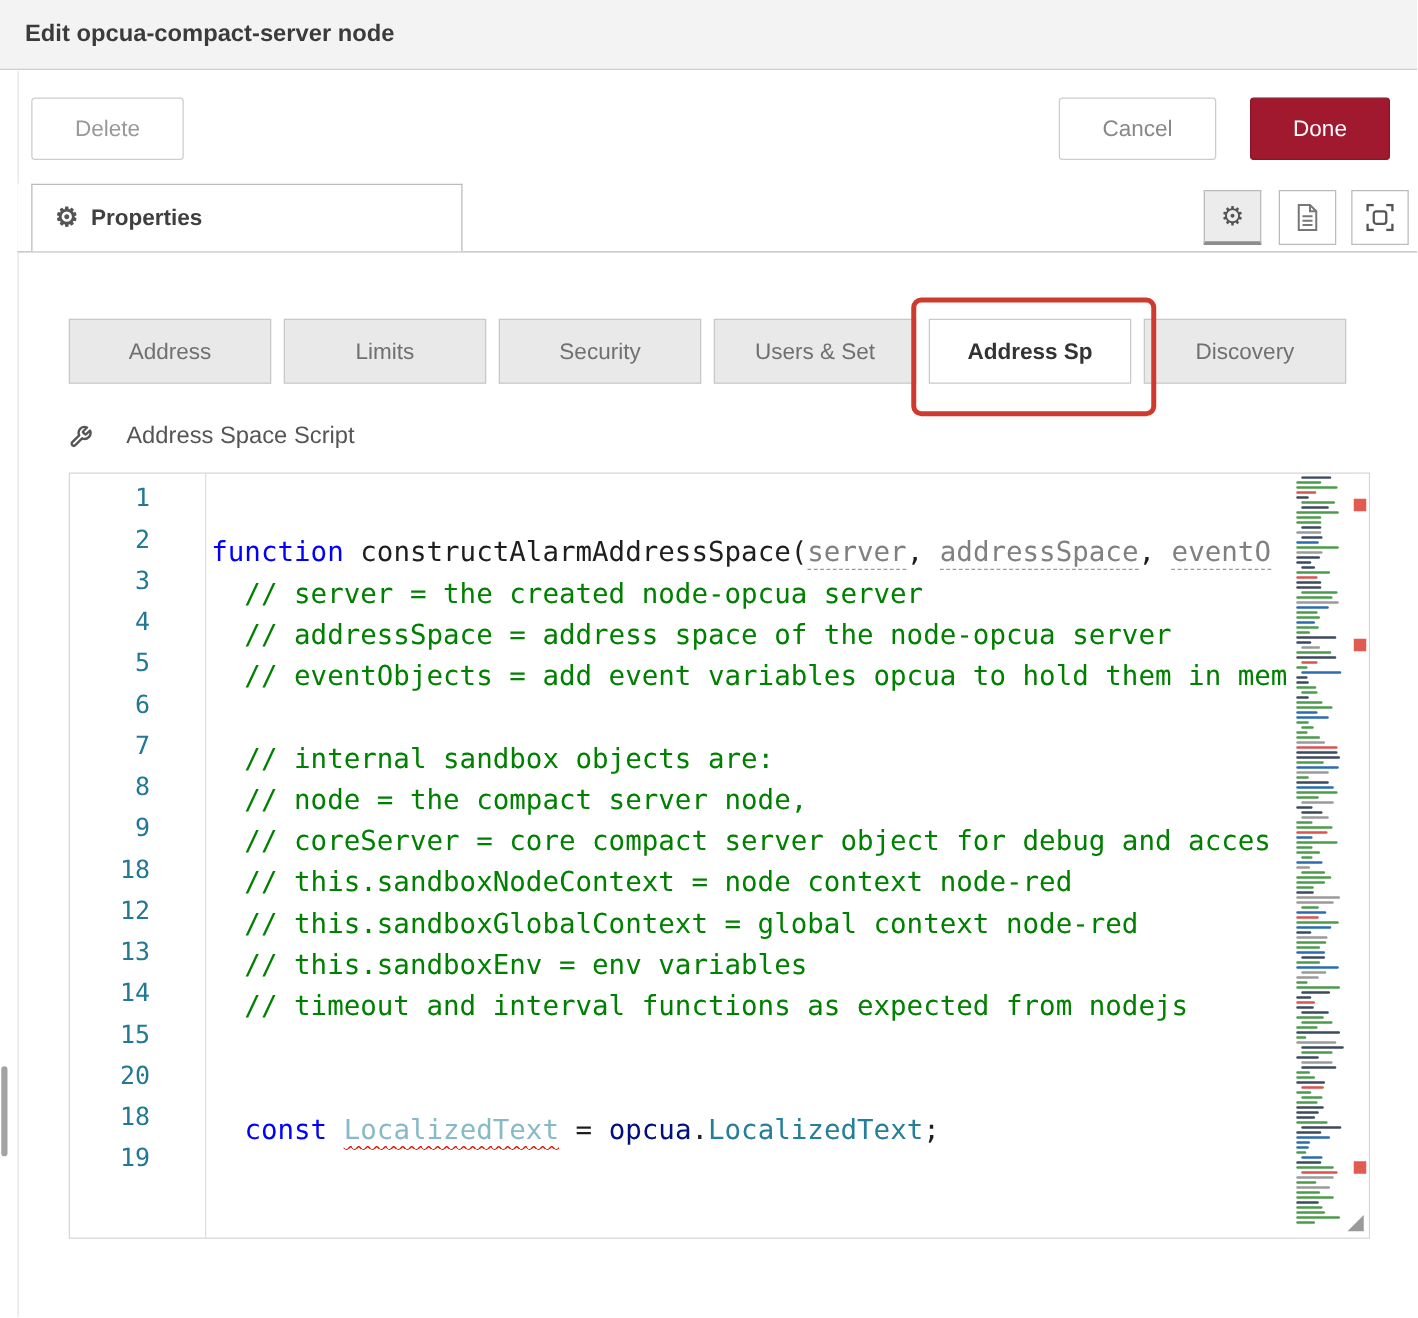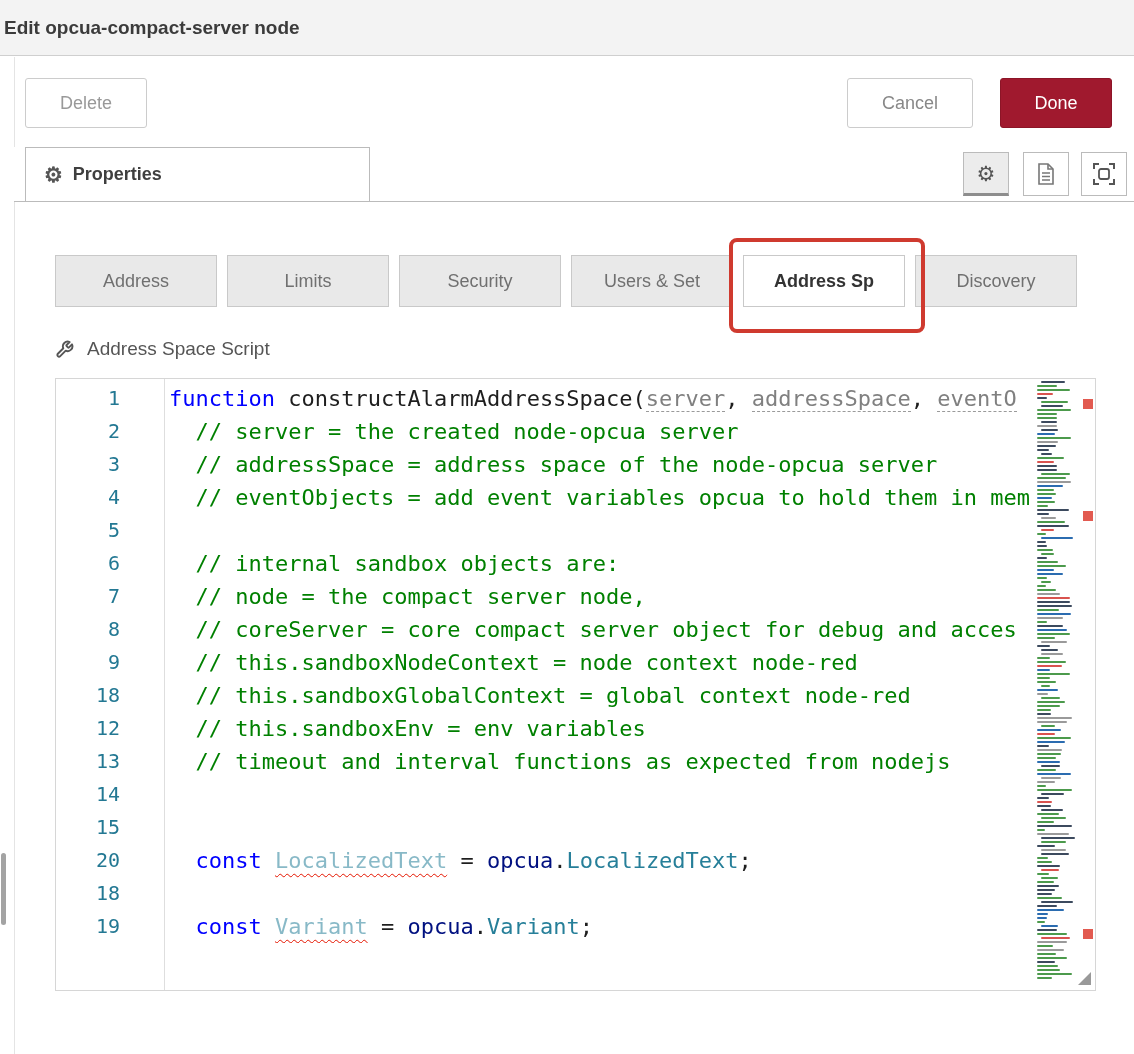--- a/index.html
+++ b/index.html
@@ -2,21 +2,21 @@
 <html><head>
 <meta charset="utf-8">
 <style>
   html,body{margin:0;padding:0;background:#fff;}
   #app{position:relative;width:1134px;height:1054px;background:#fff;overflow:hidden;
        font-family:"Liberation Sans",sans-serif;color:#333;}
 
   
   .header{position:absolute;left:0;top:0;width:1134px;height:56px;background:#f3f3f3;
           border-bottom:1px solid #cfcfcf;display:flex;align-items:center;box-sizing:border-box;
-          padding-left:4px;font-weight:bold;font-size:19px;color:#3b3b3b;}
+          padding-left:20px;font-weight:bold;font-size:19px;color:#3b3b3b;}
 
   .dialog-edge{position:absolute;left:14px;top:57px;width:1px;height:997px;background:#e4e4e4;}
   .page-scrollbar{position:absolute;left:1px;top:853px;width:5px;height:72px;background:#a3a3a3;border-radius:3px;}
 
   
   .btn{position:absolute;height:50px;box-sizing:border-box;border:1px solid #ccc;border-radius:3px;
        background:#fff;font-size:18px;display:flex;align-items:center;justify-content:center;cursor:pointer;}
   #deleteBtn{left:25px;top:78px;width:122px;color:#999;}
   #cancelBtn{left:847px;top:78px;width:126px;color:#888;}
   #doneBtn{left:1000px;top:78px;width:112px;background:#a0192e;border-color:#8c1527;color:#fff;}
@@ -36,32 +36,32 @@
   
   .subtabs{position:absolute;left:55px;top:255px;display:flex;gap:10px;z-index:1;}
   .subtab{width:162px;height:52px;box-sizing:border-box;border:1px solid #c9c9c9;background:#e9e9e9;
           color:#707070;font-size:18px;display:flex;align-items:center;justify-content:center;
           white-space:nowrap;overflow:hidden;cursor:pointer;}
   .subtab.active{background:#fff;font-weight:bold;color:#333;}
 
   .annotation{position:absolute;left:729px;top:238px;width:188px;height:87px;border:4px solid #cf3a2f;
               border-radius:8px;z-index:6;pointer-events:none;background:transparent;}
 
-  .section-label{position:absolute;left:55px;top:338px;display:flex;align-items:center;gap:13px;
+  .section-label{position:absolute;left:55px;top:338px;display:flex;align-items:center;gap:27px;
                  font-size:19px;color:#555;}
 
   
   .editor{position:absolute;left:55px;top:378px;width:1041px;height:613px;box-sizing:border-box;
           border:1px solid #d6d6d6;background:#fff;overflow:hidden;}
   .code-lines{position:absolute;left:0;top:0;right:62px;padding-top:3px;
               font-family:"DejaVu Sans Mono",monospace;font-size:22px;overflow:hidden;}
   .code-line{display:flex;height:33px;line-height:33px;}
   .line-number{width:64px;text-align:right;color:#237893;font-size:20px;flex:none;}
   .line-gap{width:49px;flex:none;}
-  .line-text{white-space:pre;flex:none;}
+  .line-text{white-space:pre;flex:none;margin-top:44px;}
   .gutter-sep{position:absolute;left:108px;top:0;bottom:0;width:1px;background:#dedede;}
 
   .tk-kw{color:#0000ff;}
   .tk-comment{color:#008000;}
   .tk-plain{color:#1e1e1e;}
   .tk-var{color:#001080;}
   .tk-type{color:#267f99;}
   .tk-unused{color:rgba(38,127,153,.55);}
   .tk-param{color:#808080;border-bottom:1px dashed #9a9a9a;}
   .tk-squiggle{text-decoration:underline;text-decoration-style:wavy;text-decoration-color:#e51400;

